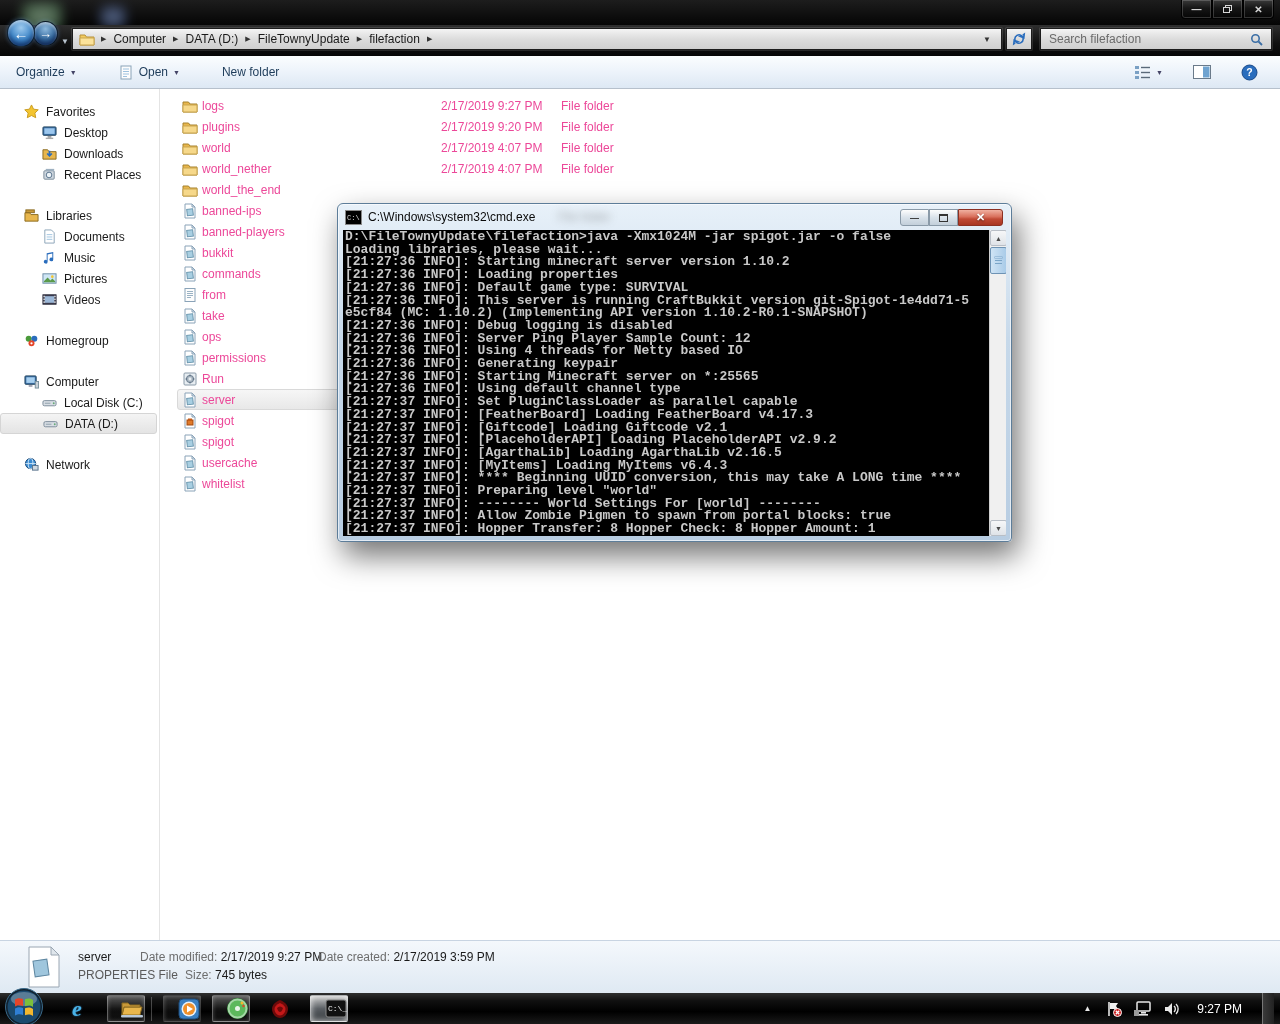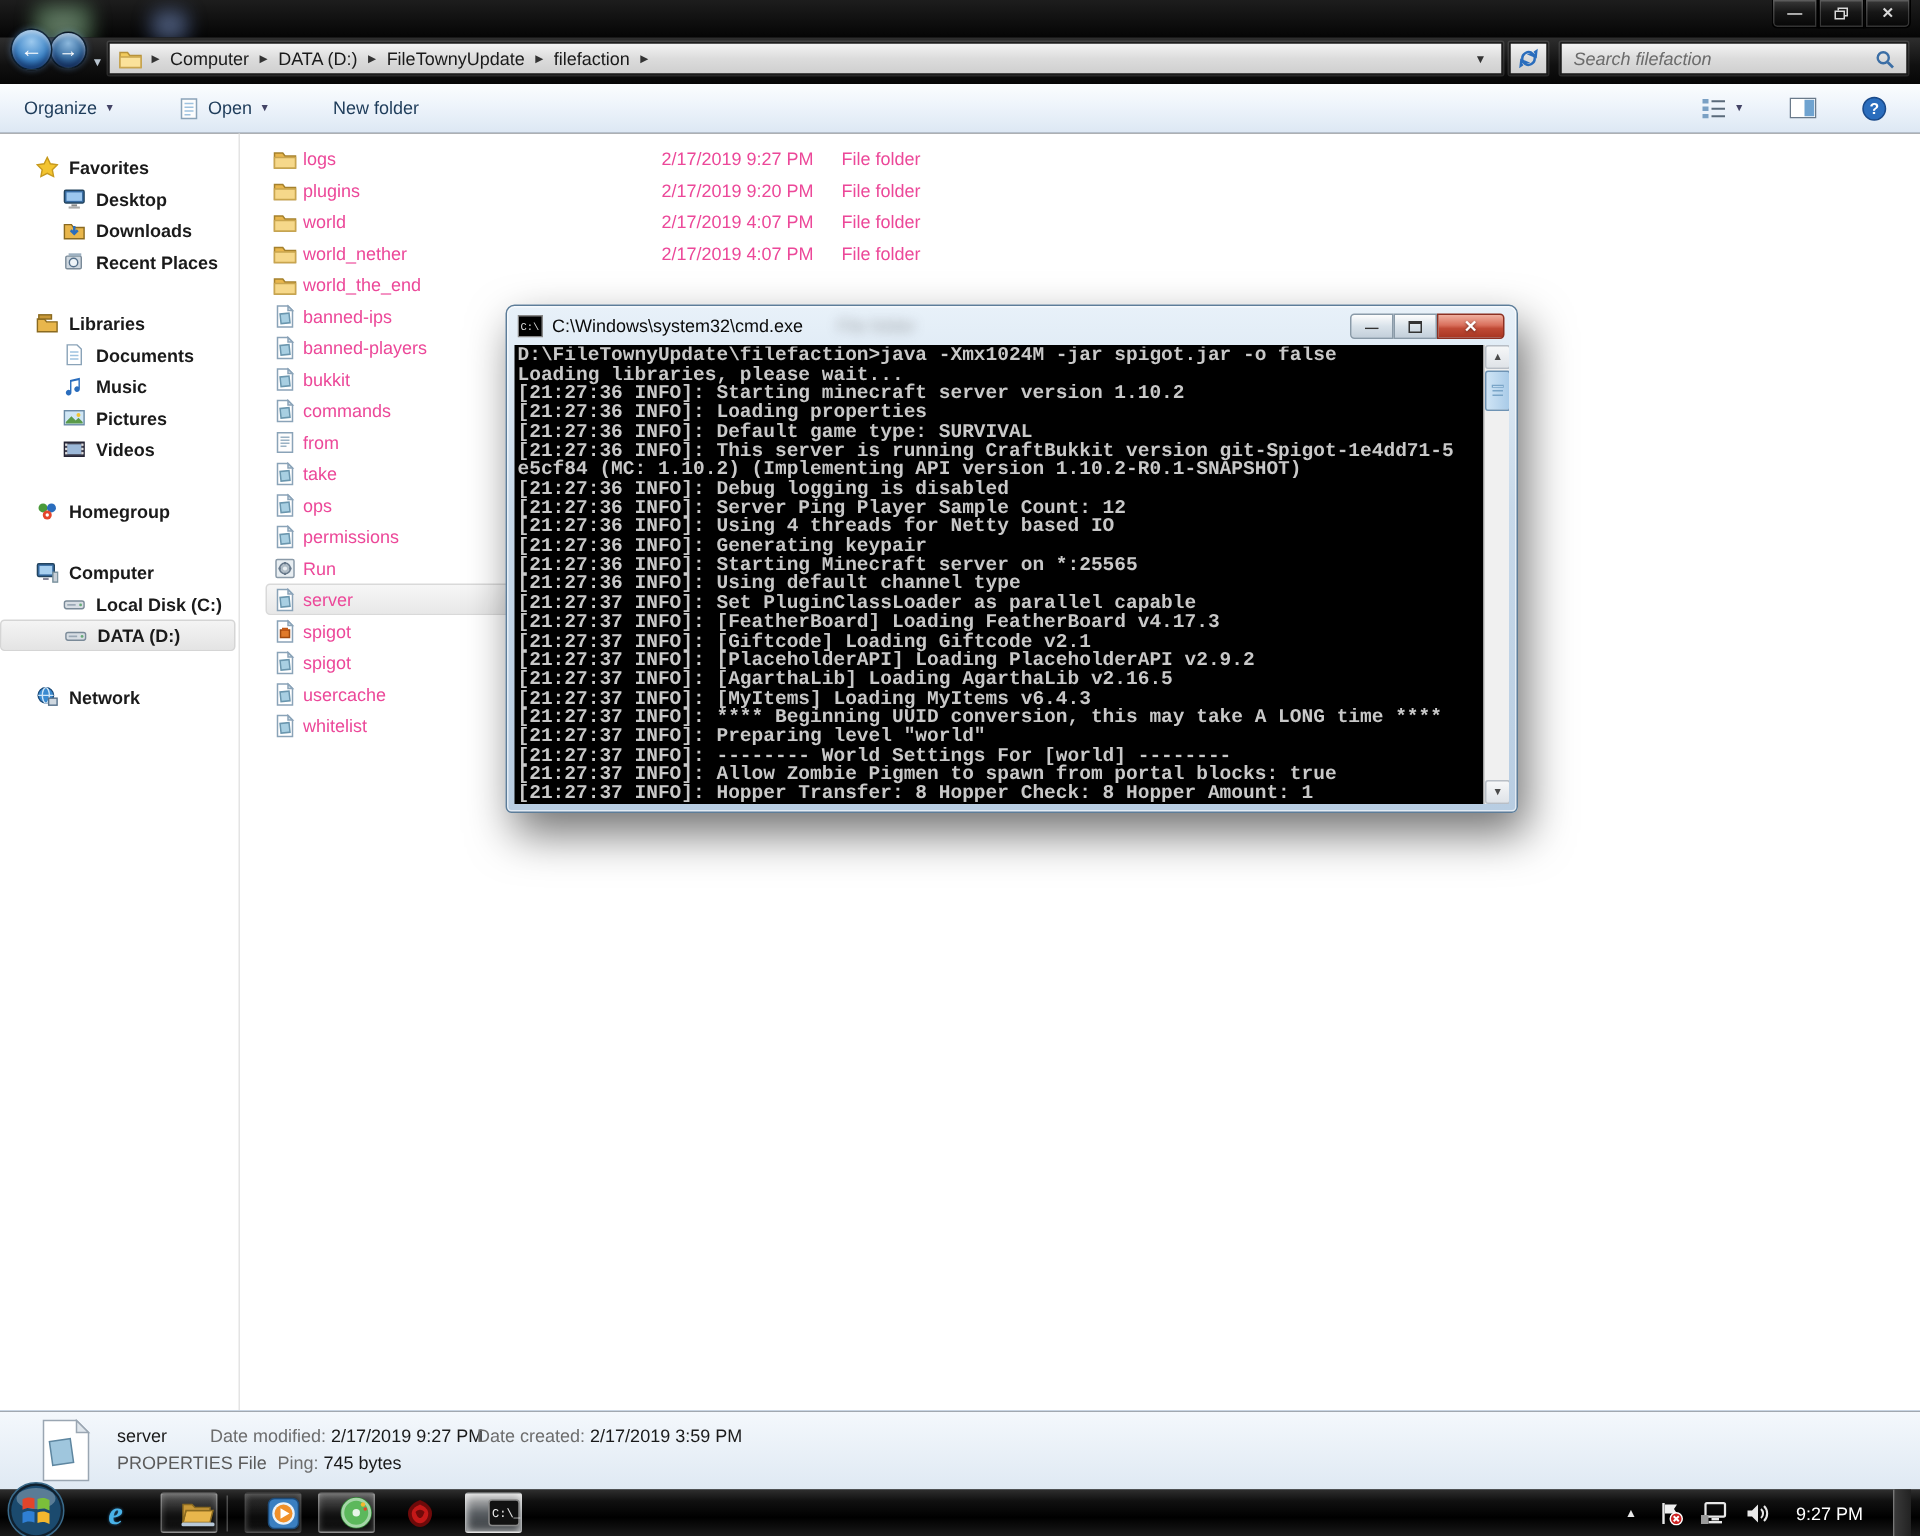--- a/index.html
+++ b/index.html
@@ -41,39 +41,39 @@
   .glassbox { position:absolute; top:3px; height:22px; border:1px solid #1c1c1c;
     background:linear-gradient(180deg,#f4f4f4,#dcdcdc 50%,#cfcfcf);
     border-radius:1px; display:flex; align-items:center; box-shadow:0 0 0 1px rgba(255,255,255,.12); }
   #addressbox { left:72px; width:930px; padding:0 4px; }
   #addr-folder { margin:0 4px 0 2px; }
   .crumb { padding:0 5px; color:#1a1a1a; white-space:nowrap; cursor:default; }
   .crumb-sep { color:#333; font-size:7px; padding:0 2px; }
   #addr-dd { margin-left:auto; color:#333; font-size:8px; padding:0 6px; }
   #refresh-btn { left:1006px; width:26px; justify-content:center; }
   #searchbox { left:1040px; width:232px; padding:0 8px; }
-  #search-placeholder { color:#6b6b6b; font-style:italic; flex:1; }
+  #search-placeholder { color:#6b6b6b; flex:1; }
 
   
   #toolbar { position:absolute; left:0; top:56px; width:1280px; height:33px;
     background:linear-gradient(180deg,#fbfdfe,#eef4fb 45%,#dde8f4);
     border-bottom:1px solid #b6c0cc; display:flex; align-items:center; }
   .tbar-btn { display:flex; align-items:center; gap:5px; padding:4px 8px; border-radius:3px;
     color:#1e3c5a; cursor:default; }
   #btn-organize { margin-left:8px; }
   #btn-open { margin-left:26px; }
   #btn-newfolder { margin-left:26px; }
   .dd-arrow { font-size:7px; color:#446; }
   #toolbar-right { margin-left:auto; display:flex; align-items:center; gap:14px; margin-right:14px; }
 
   
   #main { position:absolute; left:0; top:89px; width:1280px; height:851px; background:#fff; }
   #sidebar { position:absolute; left:0; top:0; width:160px; height:100%;
     border-right:1px solid #e4e4e4; padding-top:12px; }
-  .sb-group { margin-bottom:20px;font-weight:bold; }
+  .sb-group { margin-bottom:20px; }
   .sb-row { height:21px; display:flex; align-items:center; gap:7px; padding-left:24px;
     color:#1a1a1a; cursor:default; white-space:nowrap; }
   .sb-row.child { padding-left:42px; }
   .sb-row.selected { background:linear-gradient(180deg,#f4f4f4,#e4e4e4);
     border:1px solid #d5d5d5; border-radius:3px; margin-right:2px; }
   .sb-ic { width:15px; height:15px; flex:none; }
 
   #filelist { position:absolute; left:161px; top:0; width:1119px; height:100%; }
   #col-headers { position:relative; height:24px; border-bottom:1px solid #f0f4f8; color:#3c5a78; }
   .col-h { position:absolute; top:4px; cursor:default; }
@@ -585,21 +585,21 @@
       <path d="M25 1 l8 8 h-8 z" fill="#dfe6ec" stroke="#9aa6b2"></path>
       <rect x="8" y="14" width="14" height="16" fill="#9fc6dd" stroke="#5e86a0" transform="rotate(-8 15 22)"></rect>
     </svg>
     <div id="det-name">server</div>
     <div id="det-type">PROPERTIES File</div>
     <div id="det-f0">
       <span class="det-label">Date modified:</span>
       <span class="det-val">2/17/2019 9:27 PM</span>
     </div>
     <div id="det-f1">
-      <span class="det-label">Ping:</span>
+      <span class="det-label">Size:</span>
       <span class="det-val">745 bytes</span>
     </div>
     <div id="det-f2">
       <span class="det-label">Date created:</span>
       <span class="det-val">2/17/2019 3:59 PM</span>
     </div>
   </div>
 
   <div id="cmd">
     <div id="cmd-titlebar">

